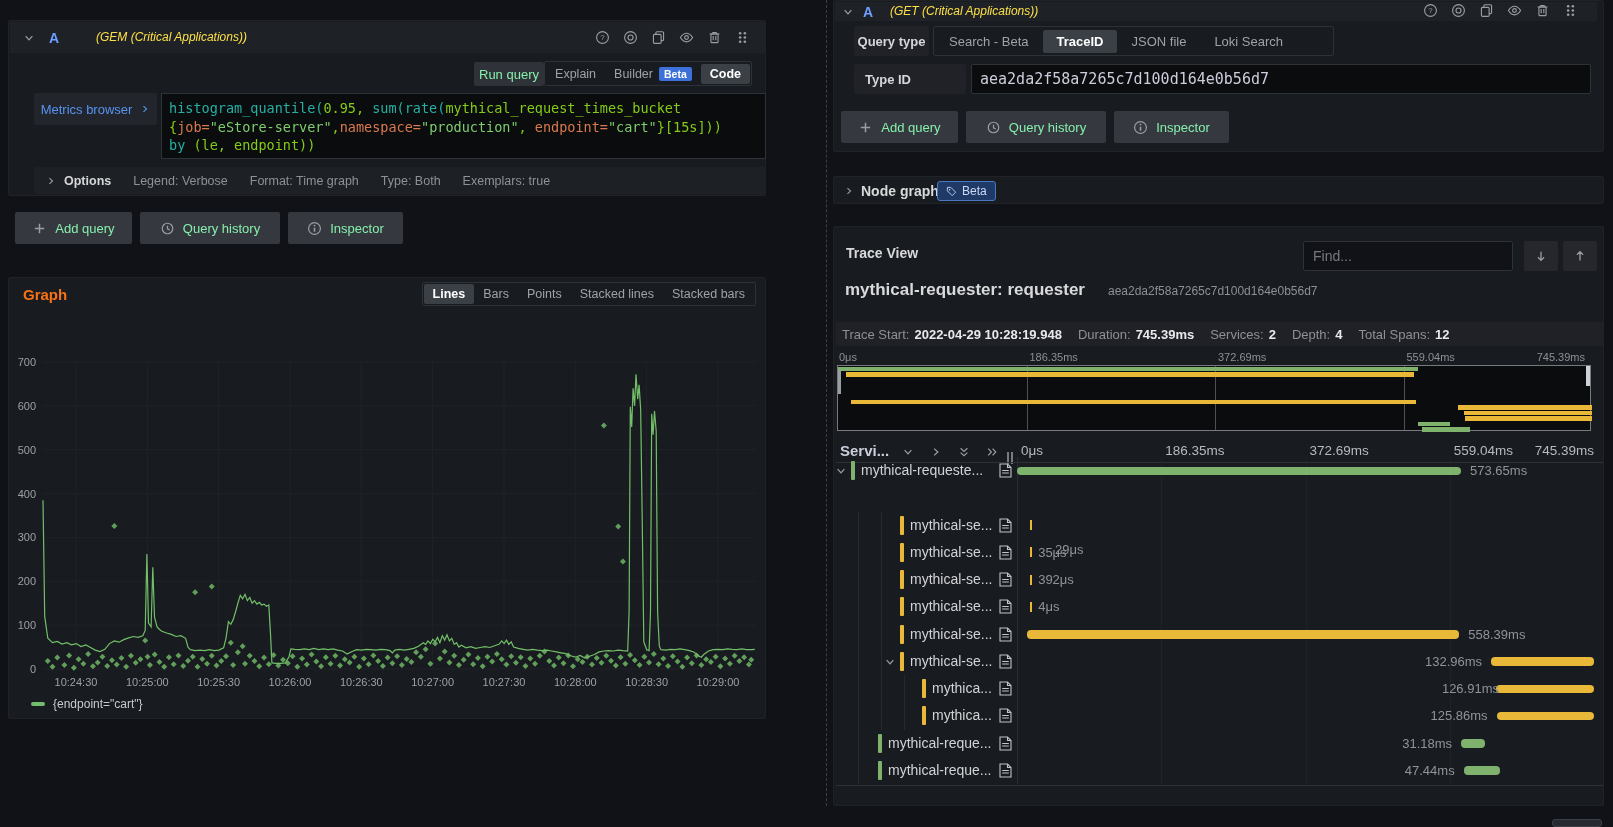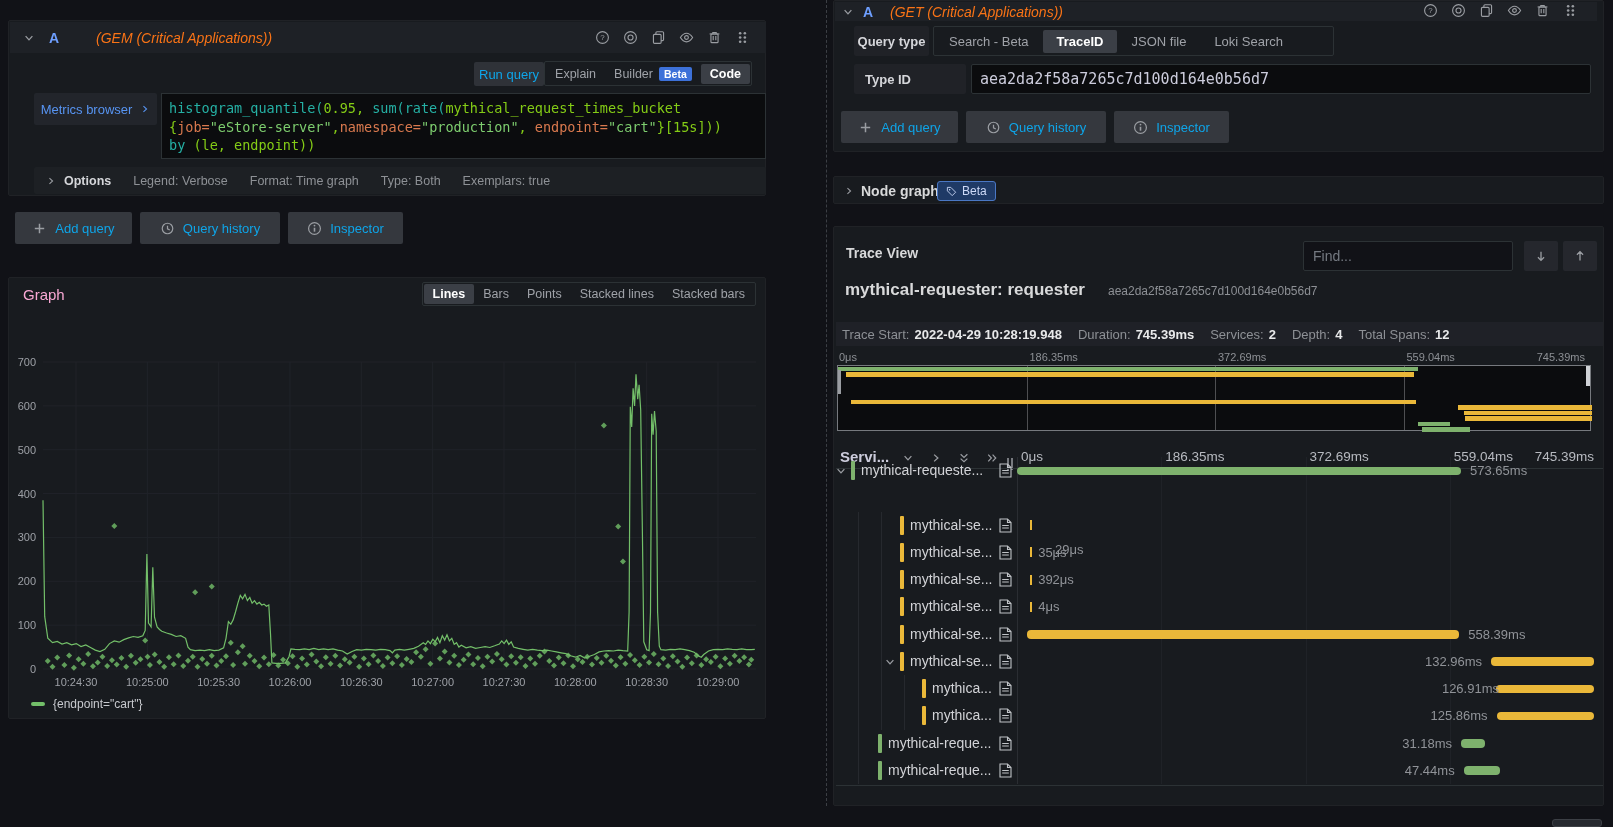--- a/index.html
+++ b/index.html
@@ -1,25 +1,25 @@
 <!DOCTYPE html>
 <html><head>
 <meta charset="utf-8">
 <style>
 *{margin:0;padding:0;box-sizing:border-box}
 html,body{width:1613px;height:827px;background:#111217;font-family:"Liberation Sans",sans-serif;color:#ccccdc;overflow:hidden;position:relative}
 .panel{position:absolute;background:#181b1f;border:1px solid #202226;border-radius:2px}
 .strip{position:absolute;background:#1e2126}
 .icon{display:inline-flex;color:#9a9da2;flex:none}
 .icon svg{width:100%;height:100%}
-.btn{position:absolute;display:flex;align-items:center;justify-content:center;gap:8px;background:#35383e;border-radius:2px;color:#0ea5e9;font-size:13px;font-weight:500;cursor:pointer}
+.btn{position:absolute;display:flex;align-items:center;justify-content:center;gap:8px;background:#35383e;border-radius:2px;color:#86efac;font-size:13px;font-weight:500;cursor:pointer}
 .seg{padding:3px 9px;font-size:12.5px;color:#9fa2a8;display:inline-flex;align-items:center;gap:6px;border-radius:2px;white-space:nowrap}
 .seg.sel{background:#3b3f46;color:#fff;font-weight:700}
 .beta{background:#3d71d9;color:#fff;font-size:10.5px;font-weight:700;padding:1px 5px;border-radius:2px}
-.hint{font-style:italic;color:#f97316;font-size:14px}
+.hint{font-style:italic;color:#fde047;font-size:12px}
 .refid{color:#6e9fff;font-weight:700;font-size:14px}
 .tk-fn{color:#25b0a4}.tk-lbl{color:#d9794e}.tk-str{color:#7ece6f}.tk-d{color:#84cc16}
 input{outline:none}
 input::placeholder{color:#757a82}
 .tsum-lab{color:#8d9095;font-size:13px}
 .tsum-val{color:#e8e9ea;font-size:13px;font-weight:700;margin-right:16px;margin-left:5px}
 .rowname{position:absolute;font-size:14px;color:#d2d3d7;white-space:nowrap;overflow:hidden;line-height:27px;top:0}
 .durlab{position:absolute;font-size:13px;color:#909398;line-height:27px;top:0;white-space:nowrap}
 </style>
 </head>
@@ -145,21 +145,21 @@
           <circle cx="8" cy="8" r="6.3" fill="none" stroke="currentColor" stroke-width="1.3"></circle>
           <path d="M8 7.2 V11.4" stroke="currentColor" stroke-width="1.7"></path>
           <circle cx="8" cy="4.9" r="0.95" fill="currentColor"></circle>
         </svg>
       </span>
       <span>Inspector</span>
     </div>
   </div>
 
 <div class="panel" style="left:8px;top:277px;width:758px;height:442px">
-  <div style="position:absolute;left:14px;top:8px;font-size:15px;font-weight:400;color:#f9a8d4">Graph</div>
+  <div style="position:absolute;left:14px;top:8px;font-size:15px;font-weight:700;color:#f97316">Graph</div>
   <div style="position:absolute;right:9px;top:4px;height:24px;display:inline-flex;align-items:center;border:1px solid #2c3235;border-radius:2px;padding:1px" id="graph-tabs">
       <span class="seg sel">
         <span>Lines</span>
       </span>
       <span class="seg">
         <span>Bars</span>
       </span>
       <span class="seg">
         <span>Points</span>
       </span>
@@ -540,21 +540,21 @@
       <div style="position: absolute; left: 8.1px; top: 6px; width: 568.2px; height: 4.5px; background: rgb(234, 184, 57);"></div>
       <div style="position: absolute; left: 13.2px; top: 33.5px; width: 564.8px; height: 4.5px; background: rgb(234, 184, 57);"></div>
       <div style="position: absolute; left: 619.5px; top: 39px; width: 134.5px; height: 4.5px; background: rgb(234, 184, 57);"></div>
       <div style="position: absolute; left: 625.6px; top: 44.5px; width: 128.4px; height: 4.5px; background: rgb(234, 184, 57);"></div>
       <div style="position: absolute; left: 626.7px; top: 50px; width: 127.3px; height: 4.5px; background: rgb(234, 184, 57);"></div>
       <div style="position: absolute; left: 580.3px; top: 55.5px; width: 31.5px; height: 4.5px; background: rgb(126, 178, 109);"></div>
       <div style="position: absolute; left: 583.7px; top: 61px; width: 48px; height: 4.5px; background: rgb(126, 178, 109);"></div>
       <div style="position: absolute; left: 0px; top: 4px; width: 3px; height: 24px; background: rgb(154, 157, 162);"></div>
       <div style="position: absolute; right: 0px; top: 0px; width: 4px; height: 20px; background: rgb(207, 210, 214);"></div>
     </div>
-  <div id="table-header" style="position:absolute;left:0;top:218px;width:771px;height:24px">
+  <div id="table-header" style="position:absolute;left:0;top:212px;width:771px;height:24px">
     <span style="position:absolute;left:6px;top:3px;font-size:15px;font-weight:700;color:#ccccdc">Servi...</span>
     <span class="icon" style="position:absolute;left:68px;top:7px;width:12px;height:12px" id="th-c1">
         <svg viewBox="0 0 16 16">
           <path d="M3.5 5.5 L8 10.5 L12.5 5.5" fill="none" stroke="currentColor" stroke-width="1.7"></path>
         </svg>
       </span>
     <span class="icon" style="position:absolute;left:96px;top:7px;width:12px;height:12px" id="th-c2">
         <svg viewBox="0 0 16 16">
           <path d="M5.5 3.5 L10.5 8 L5.5 12.5" fill="none" stroke="currentColor" stroke-width="1.7"></path>
         </svg>

